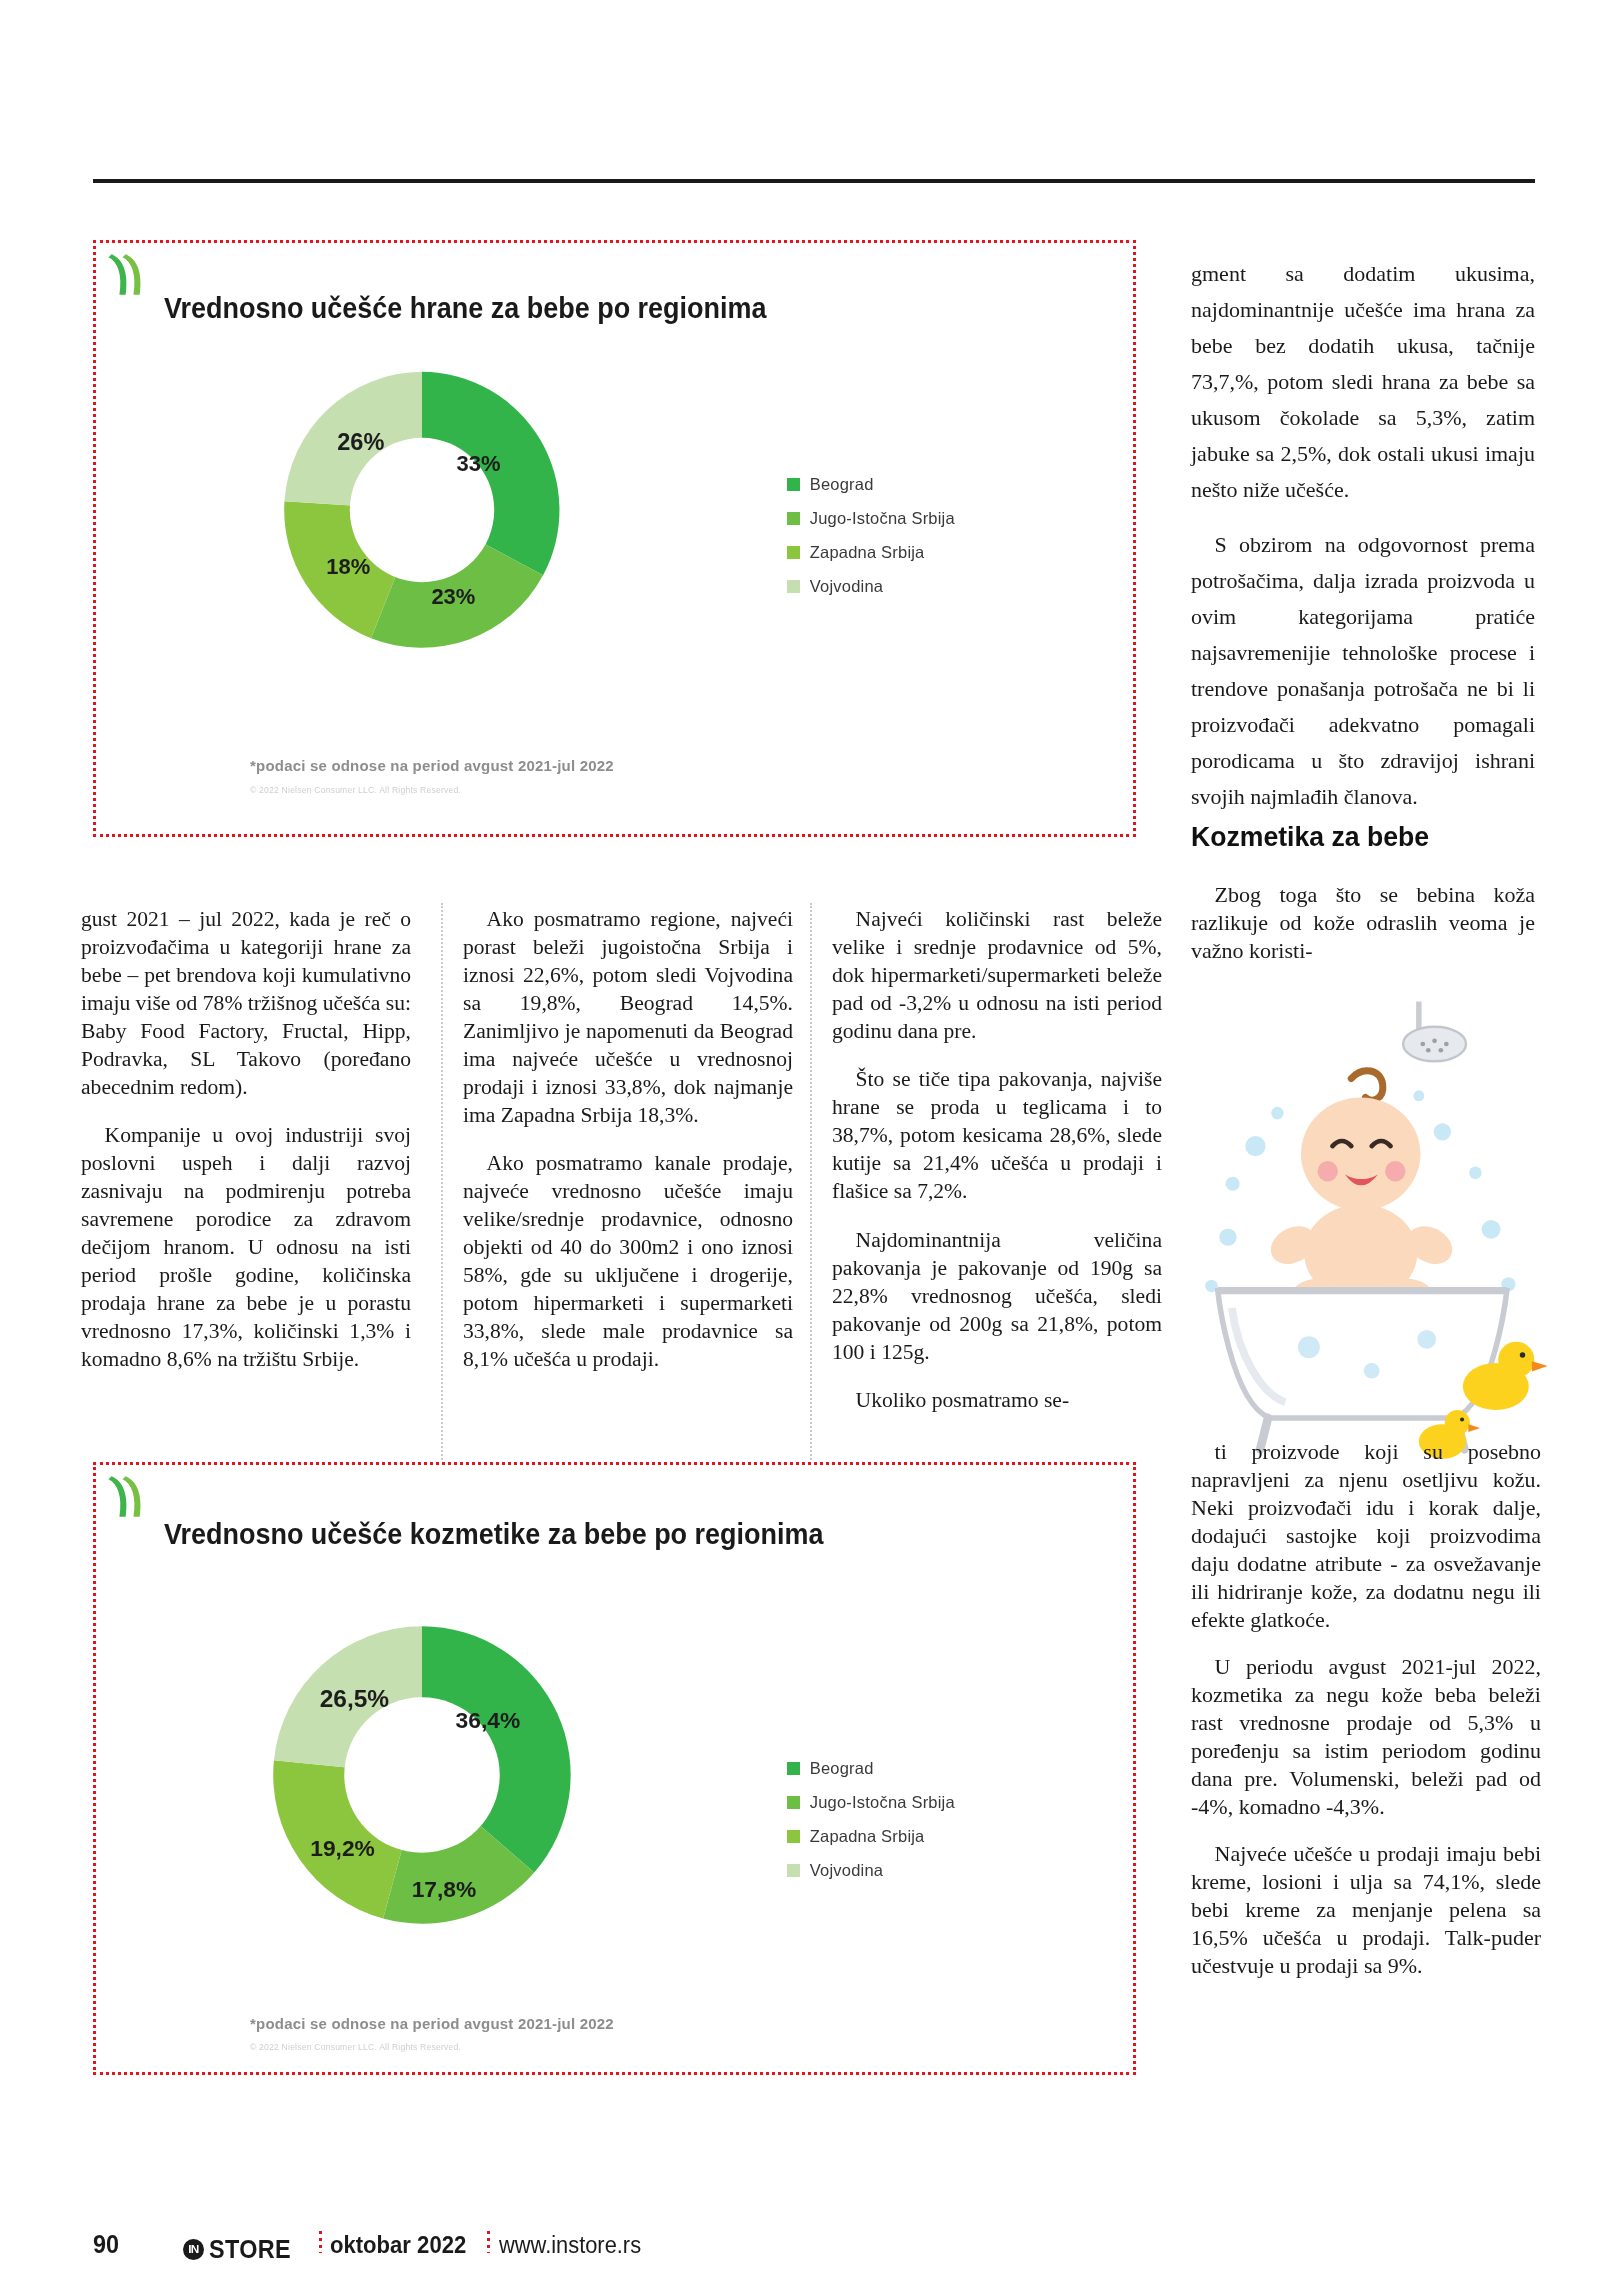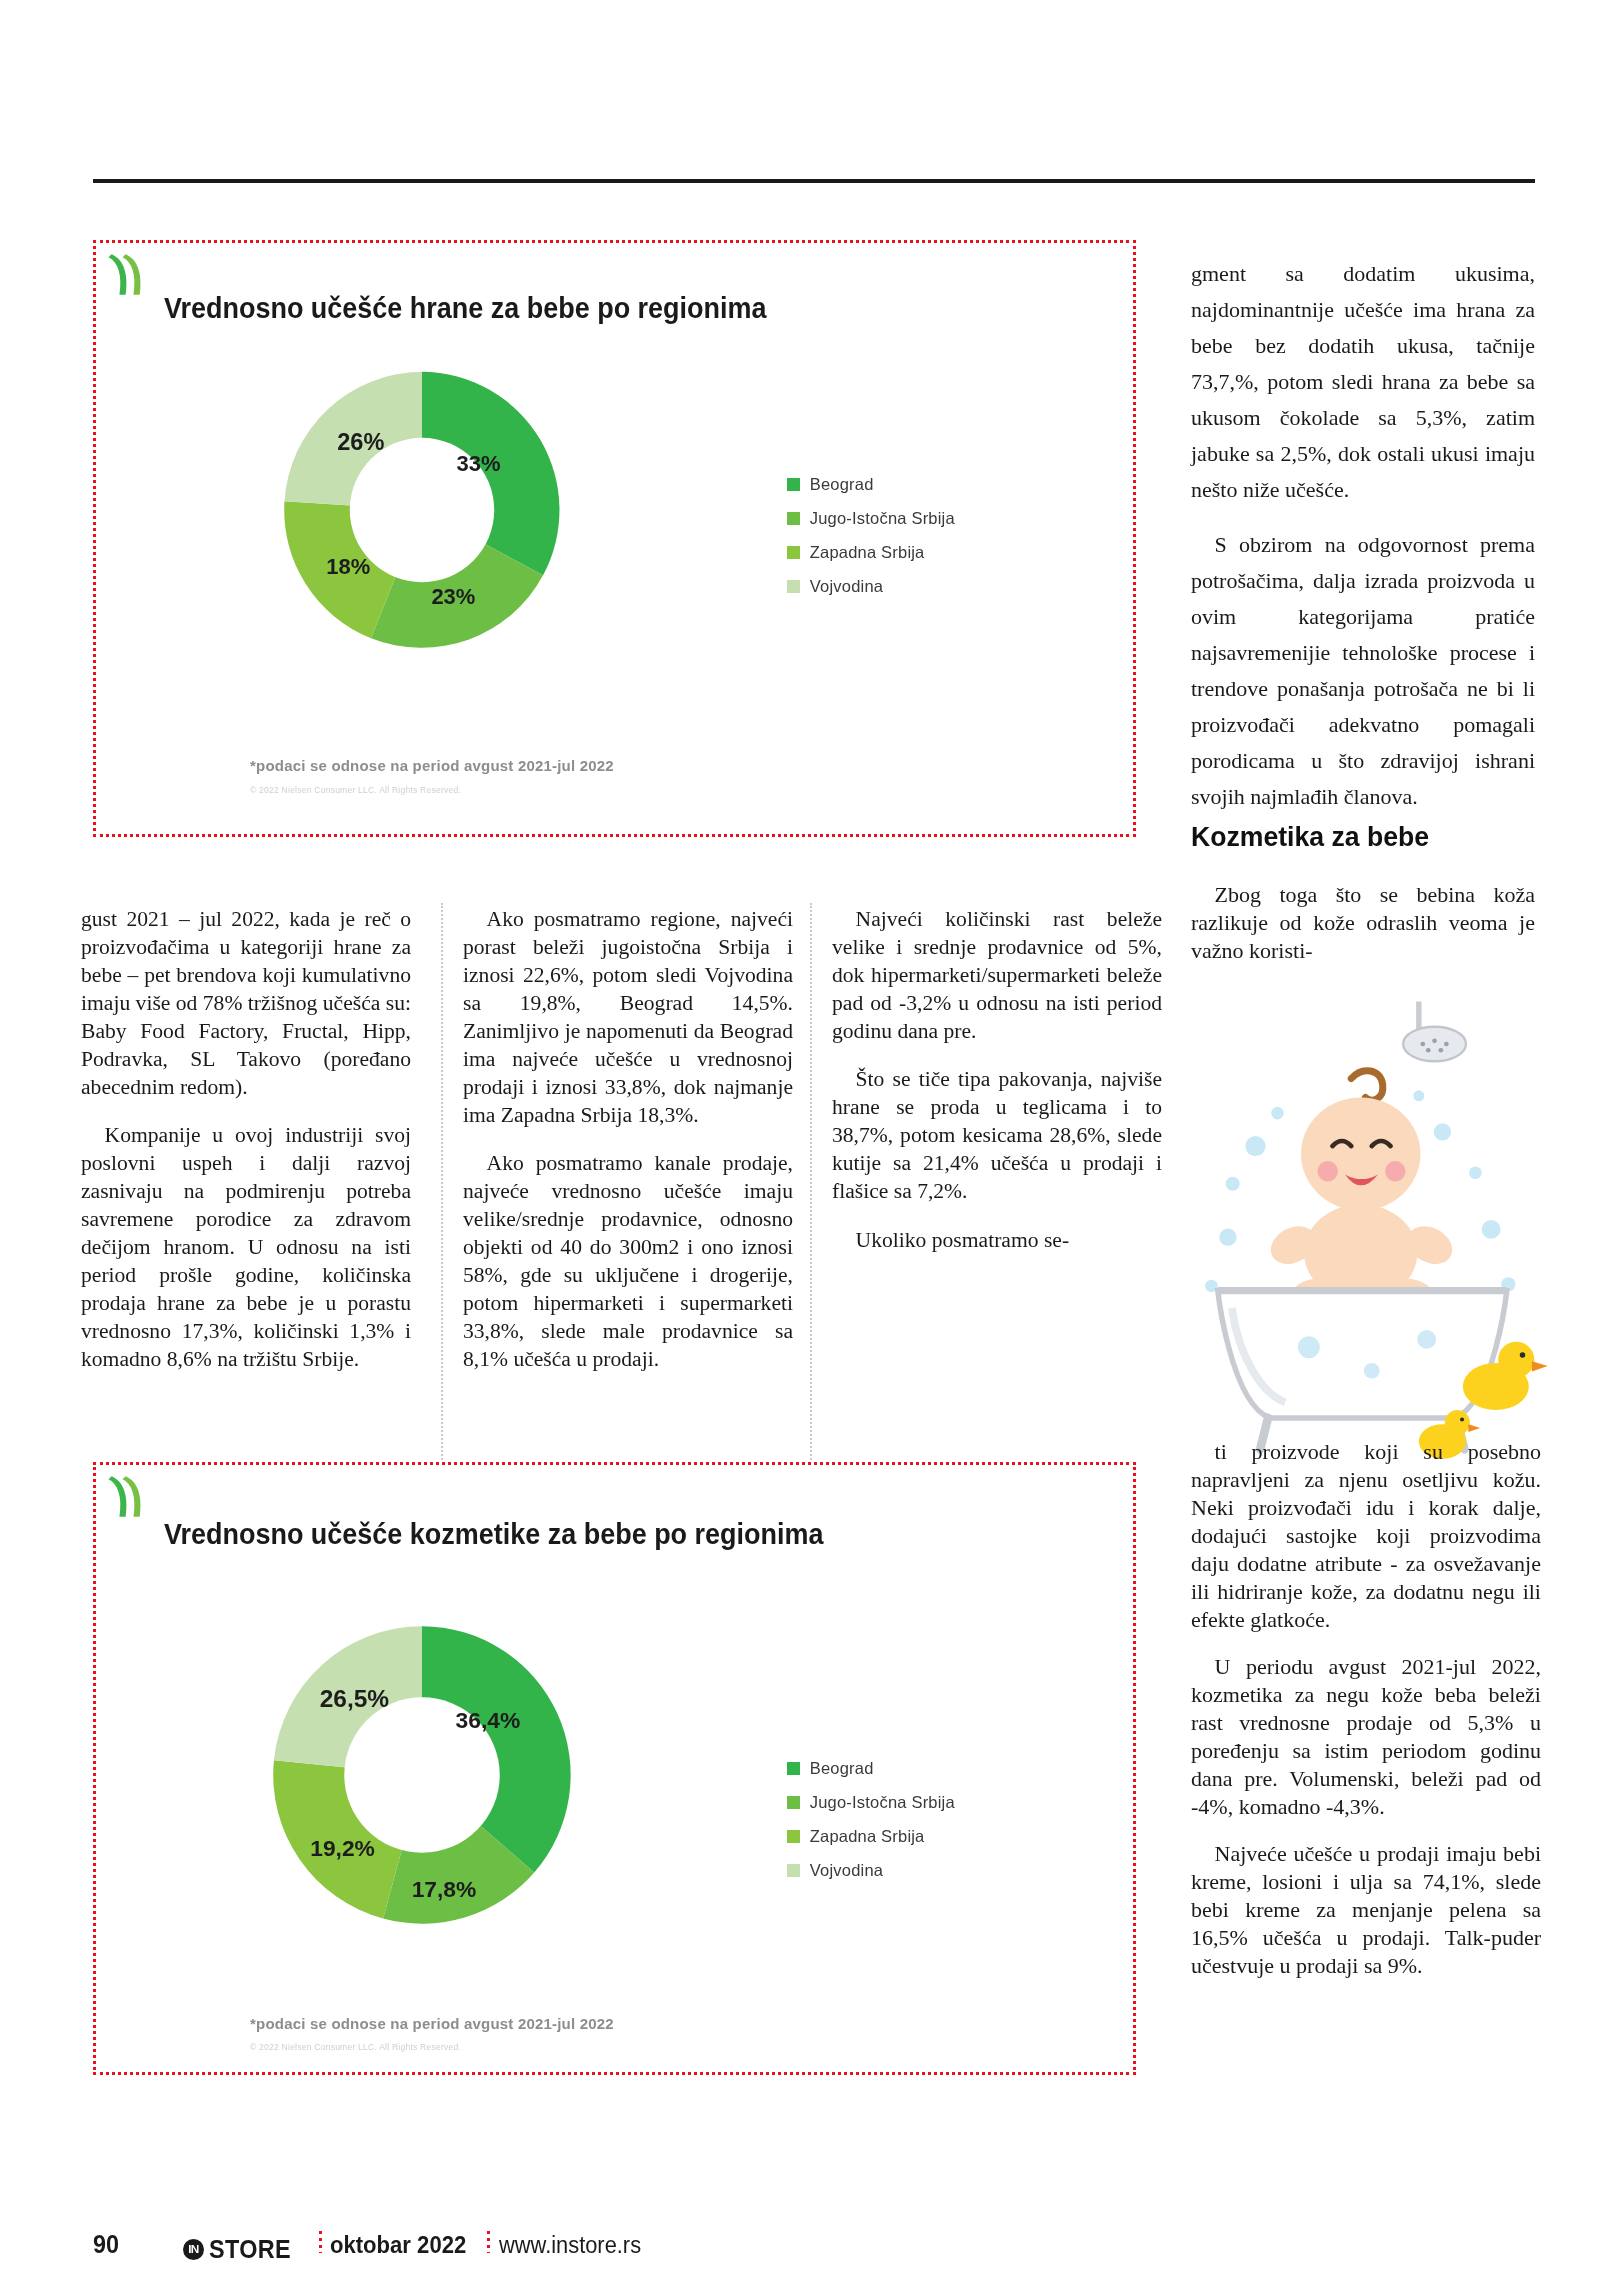--- a/index.html
+++ b/index.html
@@ -257,20 +257,21 @@
   </div>
 
   <div class="col" id="col-2">
     <p>Ako posmatramo regione, najveći porast beleži jugoistočna Srbija i iznosi 22,6%, potom sledi Vojvodina sa 19,8%, Beograd 14,5%. Zanimljivo je napomenuti da Beograd ima najveće učešće u vrednosnoj prodaji i iznosi 33,8%, dok najmanje ima Zapadna Srbija 18,3%.</p>
     <p>Ako posmatramo kanale prodaje, najveće vrednosno učešće imaju velike/srednje prodavnice, odnosno objekti od 40 do 300m2 i ono iznosi 58%, gde su uključene i drogerije, potom hipermarketi i supermarketi 33,8%, slede male prodavnice sa 8,1% učešća u prodaji.</p>
   </div>
 
   <div class="col" id="col-3">
     <p>Najveći količinski rast beleže velike i srednje prodavnice od 5%, dok hipermarketi/supermarketi beleže pad od -3,2% u odnosu na isti period godinu dana pre.</p>
     <p>Što se tiče tipa pakovanja, najviše hrane se proda u teglicama i to 38,7%, potom kesicama 28,6%, slede kutije sa 21,4% učešća u prodaji i flašice sa 7,2%.</p>
+    <p>Najdominantnija veličina pakovanja je pakovanje od 190g sa 22,8% vrednosnog učešća, sledi pakovanje od 200g sa 21,8%, potom 100 i 125g.</p>
     <p>Ukoliko posmatramo se-</p>
   </div>
 
   <div id="rail-top">
     <p class="noindent">gment sa dodatim ukusima, najdominantnije učešće ima hrana za bebe bez dodatih ukusa, tačnije 73,7,%, potom sledi hrana za bebe sa ukusom čokolade sa 5,3%, zatim jabuke sa 2,5%, dok ostali ukusi imaju nešto niže učešće.</p>
     <p>S obzirom na odgovornost prema potrošačima, dalja izrada proizvoda u ovim kategorijama pratiće najsavremenijie tehnološke procese i trendove ponašanja potrošača ne bi li proizvođači adekvatno pomagali porodicama u što zdravijoj ishrani svojih najmlađih članova.</p>
   </div>
 
   <div class="rail-heading" id="rail-heading-kozmetika">Kozmetika za bebe</div>
 

